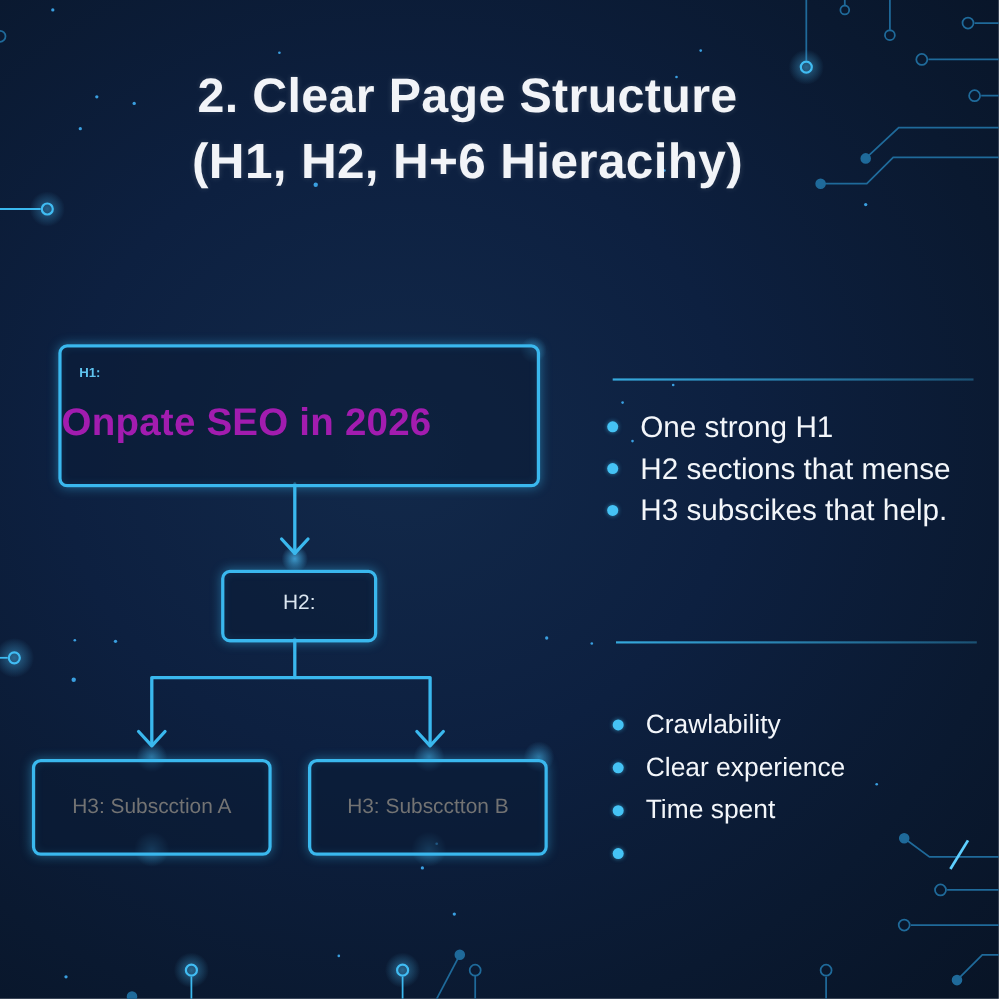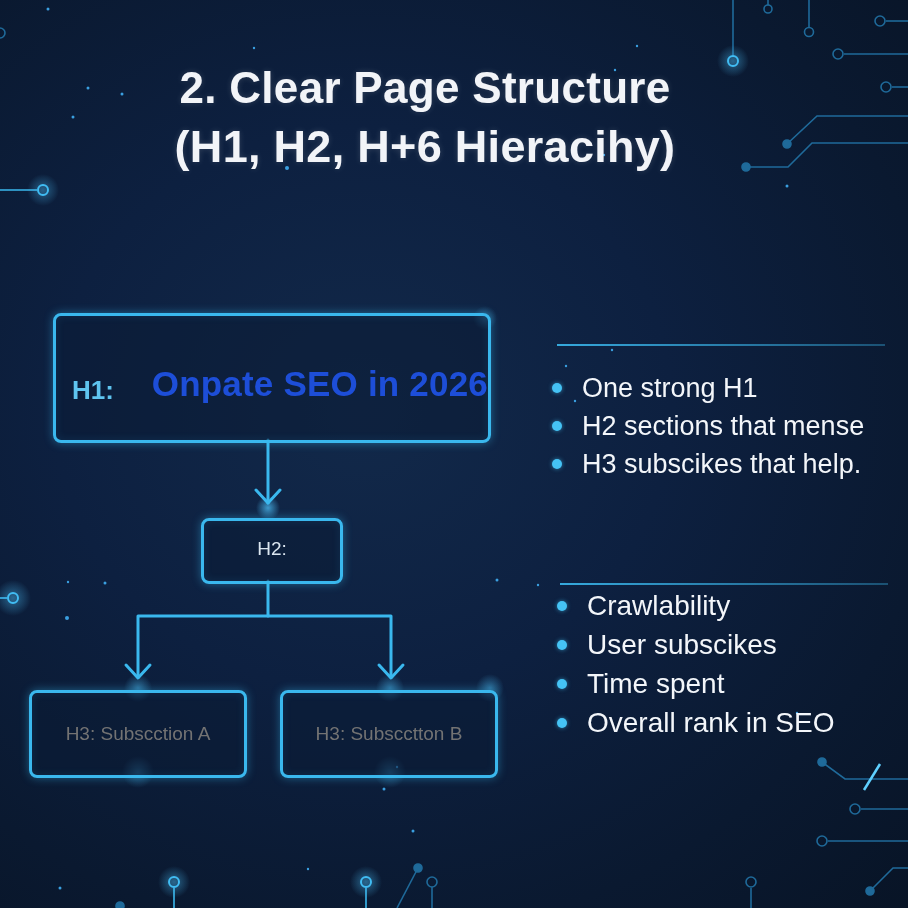--- a/index.html
+++ b/index.html
@@ -15,35 +15,35 @@
     text-shadow: 0 0 6px rgba(255,255,255,0.15);
   }
   .title.l1 { top:59px; }
   .title.l2 { top:118px; font-size:45px; }
   .box {
     position:absolute; border:3px solid #3ab8ee; border-radius:8px;
     background: rgba(11,28,52,0.55);
     box-shadow: 0 0 10px rgba(58,184,238,0.45), inset 0 0 8px rgba(58,184,238,0.12);
   }
   .h1box { left:53px; top:313px; width:432px; height:124px; }
-  .h1label { position:absolute; left:16px; top:16px; color:#5fc4ef; font-size:26px; font-weight:bold;margin-top:43px; }
-  .h1title { position:absolute; left:0; width:100%; top:48px; text-align:right; color:#1d4ed8; font-size:35px; font-weight:bold; letter-spacing:0.2px; }
+  .h1label { position:absolute; left:16px; top:16px; color:#5fc4ef; font-size:12px; font-weight:bold; }
+  .h1title { position:absolute; left:0; width:100%; top:48px; text-align:left; color:#a21caf; font-size:35px; font-weight:bold; letter-spacing:0.2px; }
   .h2box { left:201px; top:518px; width:136px; height:60px; }
   .h2label { position:absolute; width:100%; top:17px; text-align:center; color:#dbe6f0; font-size:19px; font-weight:normal; }
   .h3box { top:690px; width:212px; height:82px; }
   .h3a { left:29px; }
   .h3b { left:280px; }
   .h3label { position:absolute; width:100%; top:30px; text-align:center; color:#737373; font-size:19px; }
   .rule { position:absolute; height:2px; background: linear-gradient(90deg, rgba(58,184,238,0.9), rgba(58,184,238,0.35)); }
   .list { position:absolute; list-style:none; margin:0; padding:0; color:#f3f6fa; }
   .list li { position:relative; padding-left:32px; }
   .list li .dot { position:absolute; left:2px; width:10px; height:10px; border-radius:50%; background:#45c3f5; box-shadow:0 0 4px rgba(69,195,245,0.6); }
   .list1 { left:550px; top:369px; font-size:27px; line-height:38px; }
   .list1 li .dot { top:14px; }
-  .list2 { left:555px; top:586px; font-size:28px; line-height:39px; }
+  .list2 { left:555px; top:639px; font-size:24px; line-height:39px; }
   .list2 li .dot { top:15px; }
 </style>
 </head>
 <body>
 
 <svg class="layer" viewBox="0 0 908 908" xmlns="http://www.w3.org/2000/svg">
   <defs>
     <radialGradient id="glow" cx="50%" cy="50%" r="50%">
       <stop offset="0%" stop-color="#4fc6ff" stop-opacity="0.9"></stop>
       <stop offset="100%" stop-color="#4fc6ff" stop-opacity="0"></stop>
@@ -173,16 +173,16 @@
 <div class="rule" style="left:557px; top:344px; width:328px;"></div>
 <ul class="list list1">
   <li><span class="dot"></span><span>One strong H1</span></li>
   <li><span class="dot"></span><span>H2 sections that mense</span></li>
   <li><span class="dot"></span><span>H3 subscikes that help.</span></li>
 </ul>
 
 <div class="rule" style="left:560px; top:583px; width:328px;"></div>
 <ul class="list list2">
   <li><span class="dot"></span><span>Crawlability</span></li>
-  <li><span class="dot"></span><span>User subscikes</span></li>
+  <li><span class="dot"></span><span>Clear experience</span></li>
   <li><span class="dot"></span><span>Time spent</span></li>
-  <li><span class="dot"></span><span>Overall rank in SEO</span></li>
+  <li><span class="dot"></span></li>
 </ul>
 
 </body></html>

